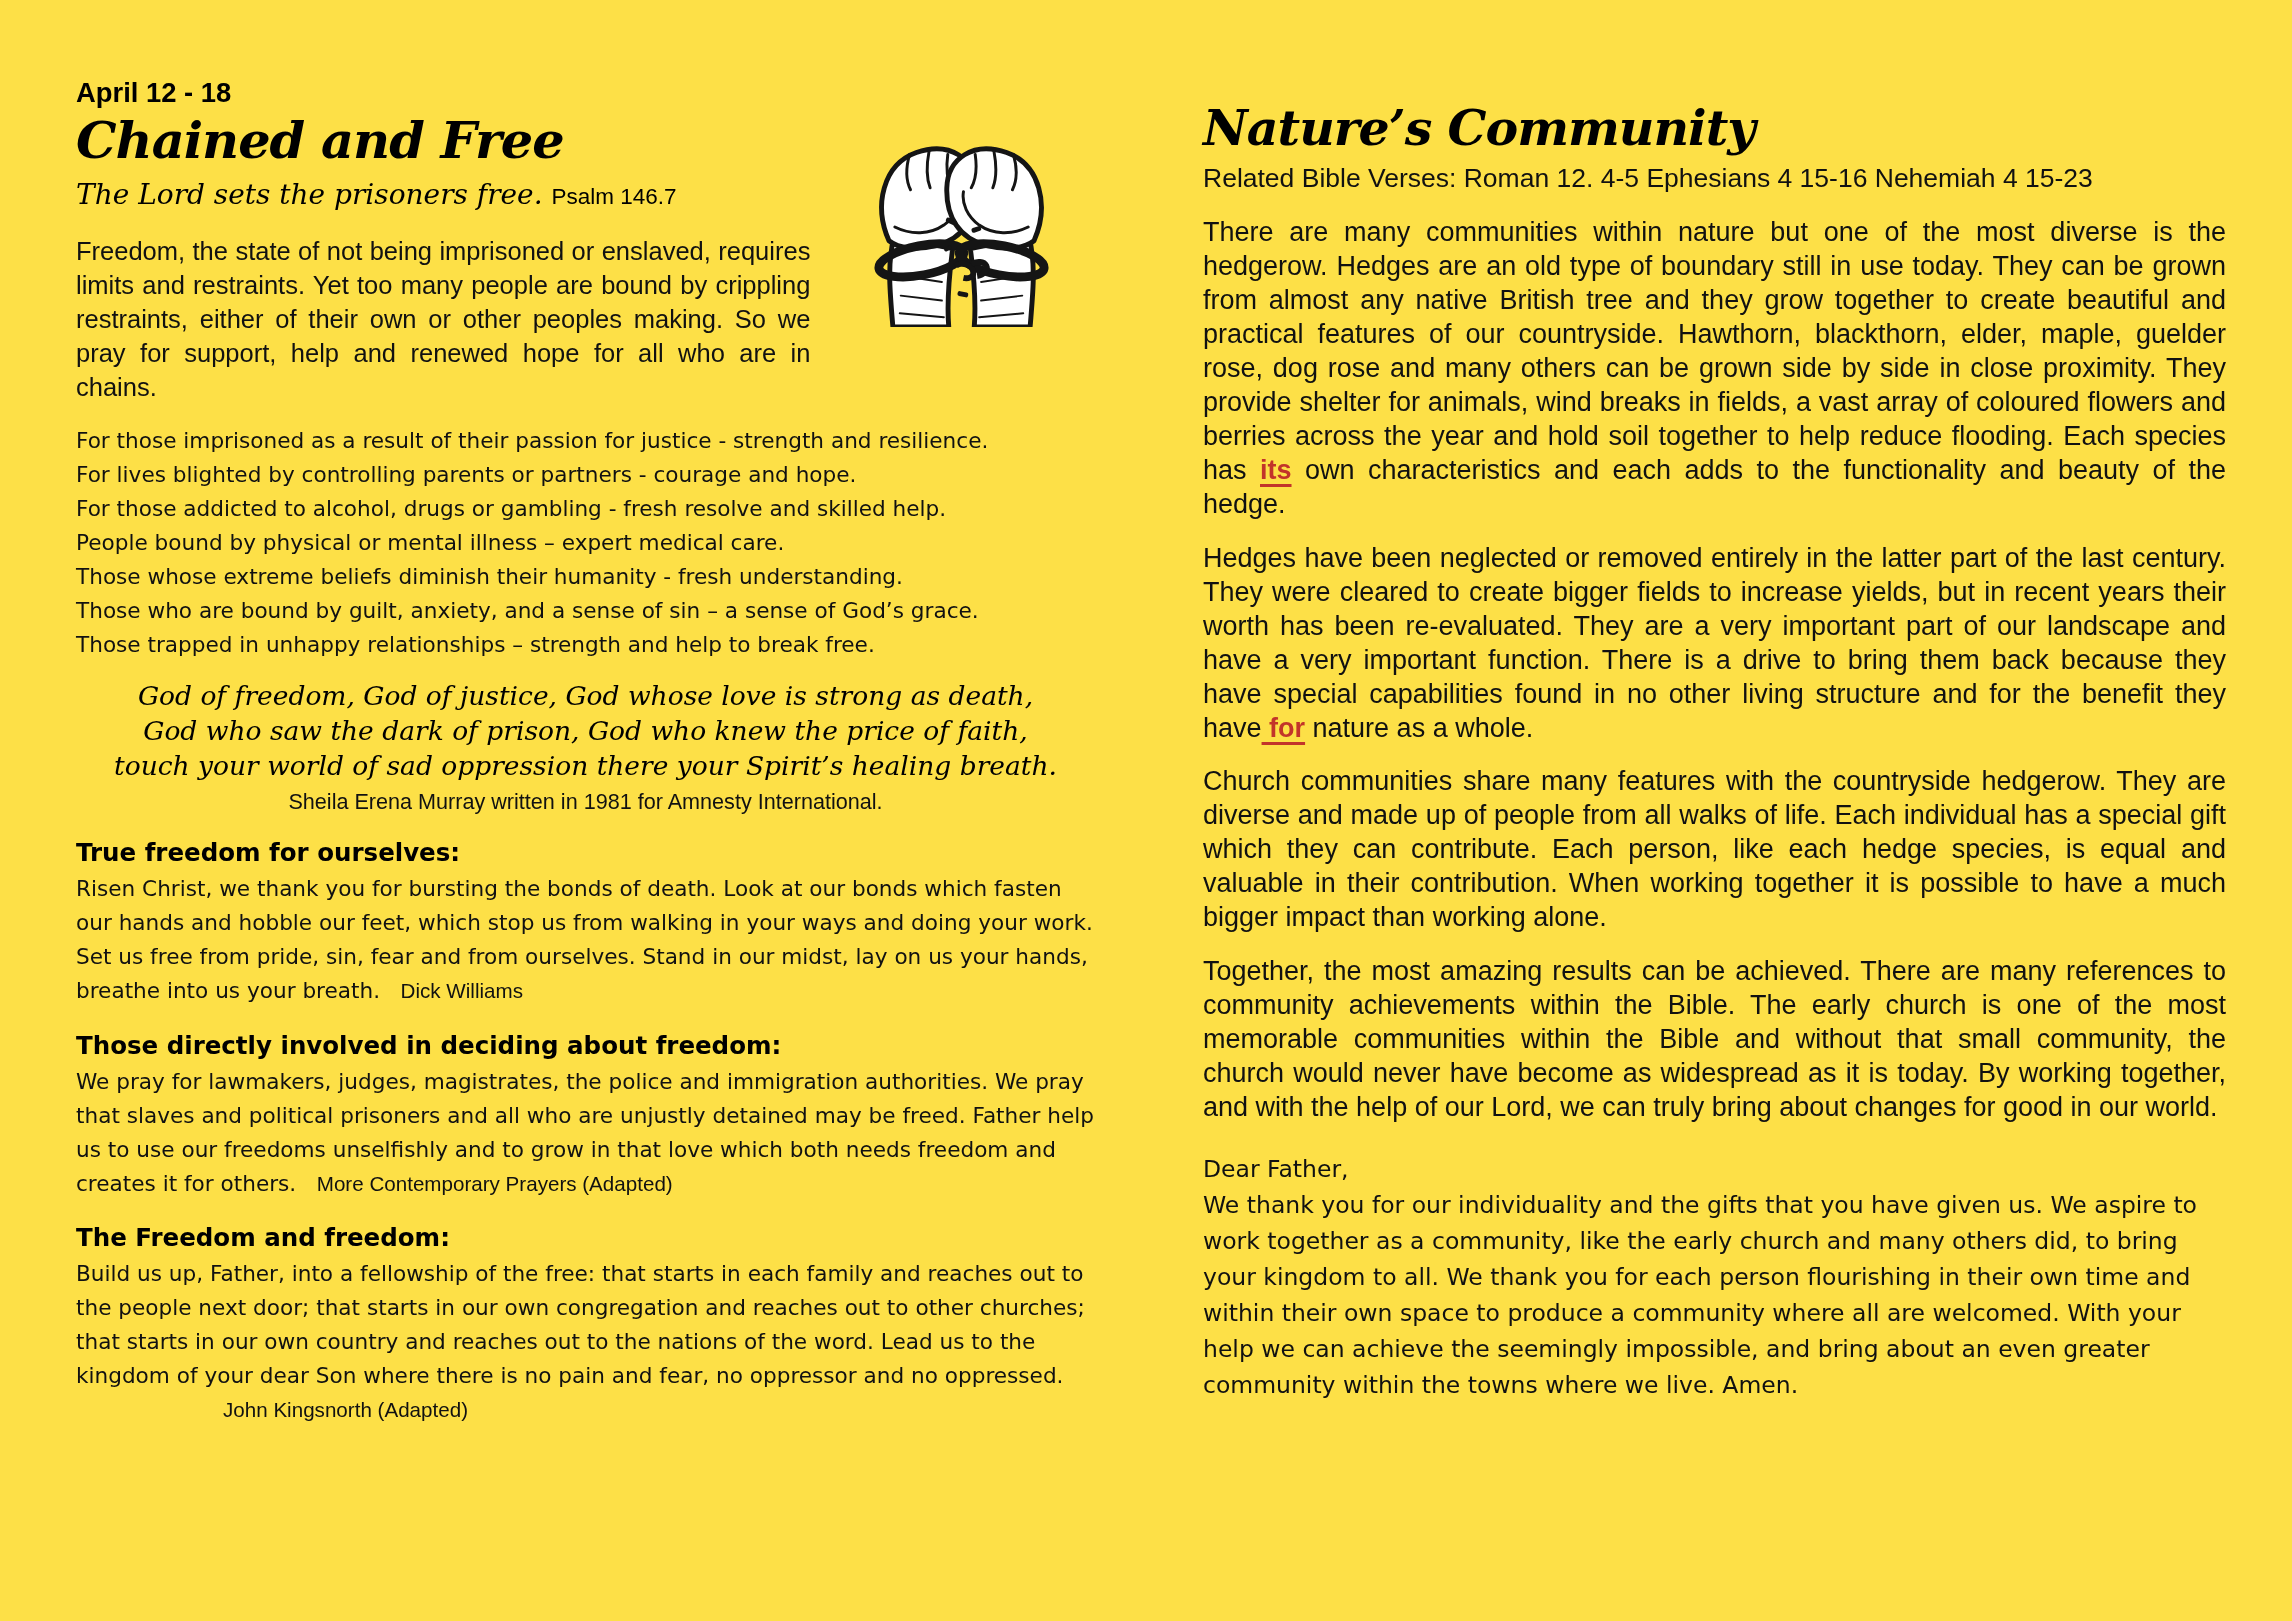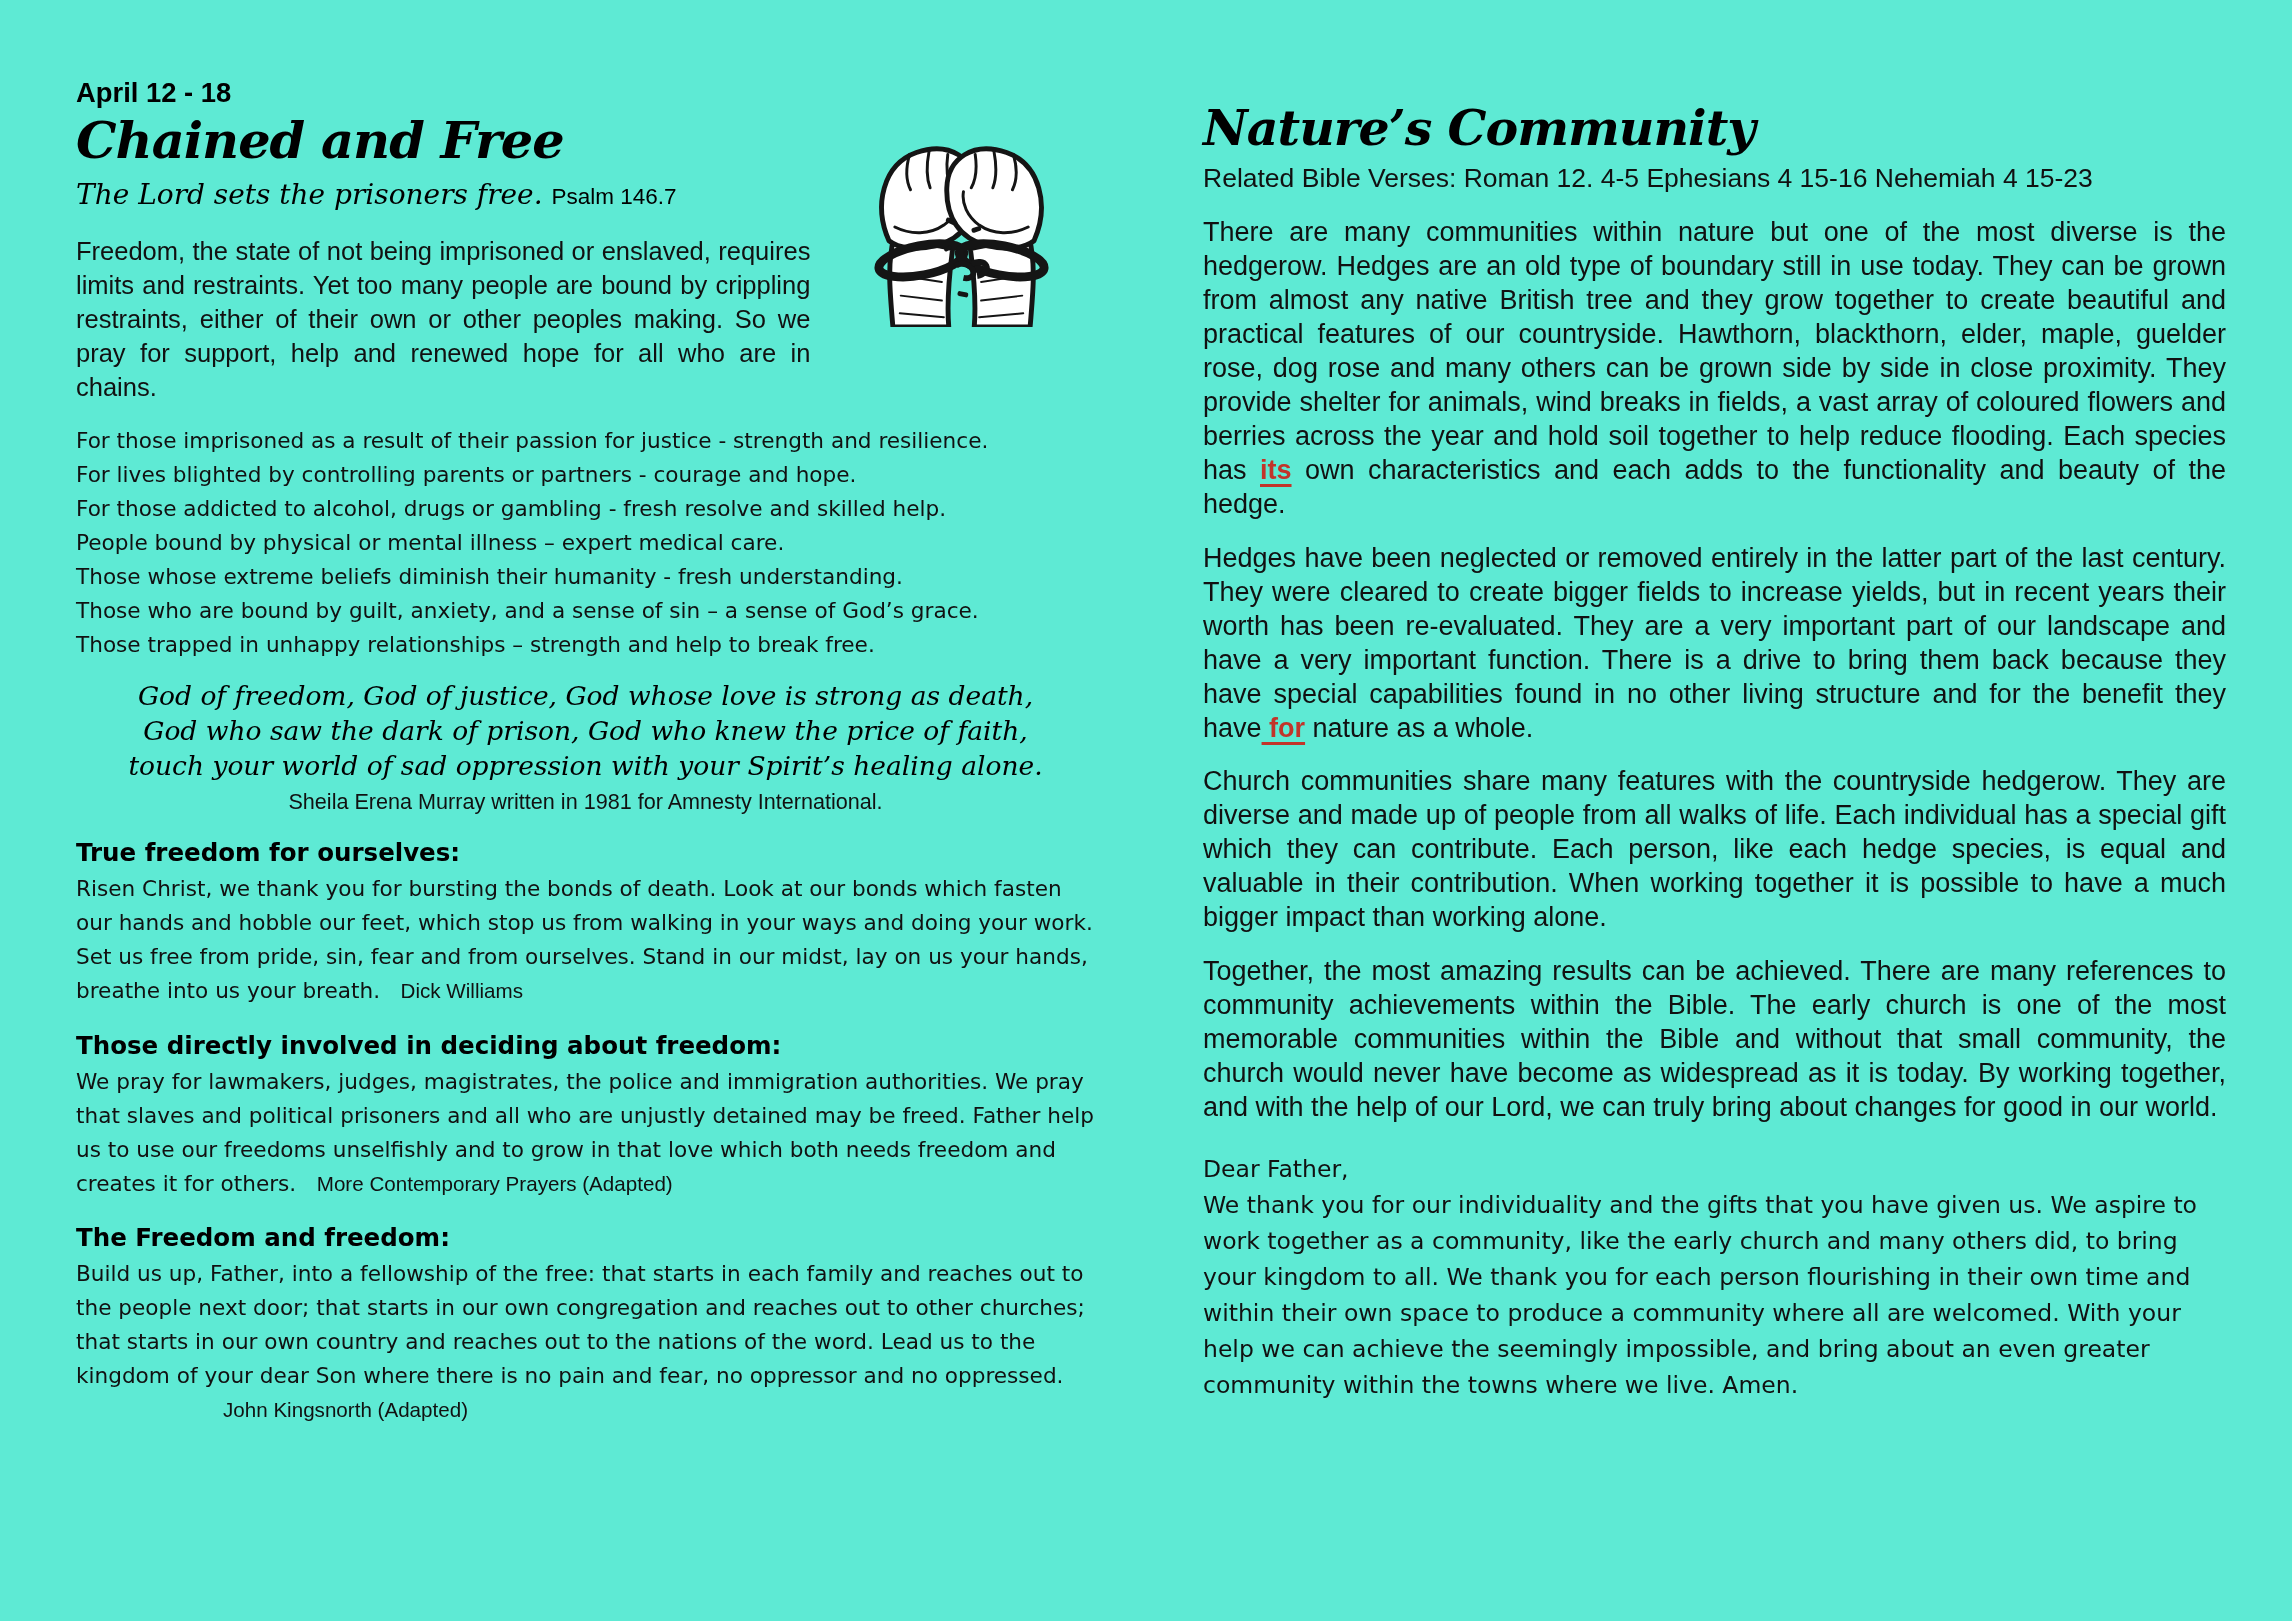--- a/index.html
+++ b/index.html
@@ -1,18 +1,18 @@
 <!DOCTYPE html>
 <html><head>
 <meta charset="utf-8">
 <style>
   html,body{margin:0;padding:0;background:#ffffff;}
   .page{
     width:2293px;height:1621px;box-sizing:border-box;
-    background:#5eead4;color:#111;
+    background:#fde047;color:#111;
     padding:76px 66px 0 76px;
     display:flex;gap:108px;overflow:hidden;
     font-family:"Liberation Sans",sans-serif;
   }
   .col-left{width:1019px;}
   .col-right{width:1023px;}
 
   
   .illustration{float:right;width:267px;height:247px;margin:3.9px 0 9.8px 17.6px;}
   .date-range{font-size:27.4px;font-weight:bold;line-height:33px;color:#000;}
@@ -93,21 +93,21 @@
       <p class="petition">For those addicted to alcohol, drugs or gambling - fresh resolve and skilled help.</p>
       <p class="petition">People  bound by physical or mental illness – expert medical care.</p>
       <p class="petition">Those whose extreme beliefs diminish their humanity -  fresh understanding.</p>
       <p class="petition">Those who are bound by guilt, anxiety, and a sense of sin – a sense of God’s grace.</p>
       <p class="petition">Those trapped in unhappy relationships – strength and help to break free.</p>
     </div>
 
     <div class="poem">
       <p class="poem-line">God of freedom, God of justice, God whose love is strong as death,</p>
       <p class="poem-line">God who saw the dark of prison, God who knew the price of faith,</p>
-      <p class="poem-line">touch your world of sad oppression with your Spirit’s healing alone.</p>
+      <p class="poem-line">touch your world of sad oppression there your Spirit’s healing breath.</p>
       <p class="poem-attribution">Sheila Erena Murray written in 1981 for Amnesty International.</p>
     </div>
 
     <div class="section">
       <h3 class="section-heading">True freedom for ourselves:</h3>
       <p class="section-body">
         <span>Risen Christ, we thank you for bursting the bonds of death. Look at our bonds which fasten our hands and hobble our feet, which stop us from walking in your ways and doing your work. Set us free from pride, sin, fear and from ourselves. Stand in our midst, lay on us your hands, breathe into us your breath.</span>
         <span class="attribution attr-gap-sm">Dick Williams</span>
       </p>
     </div>

